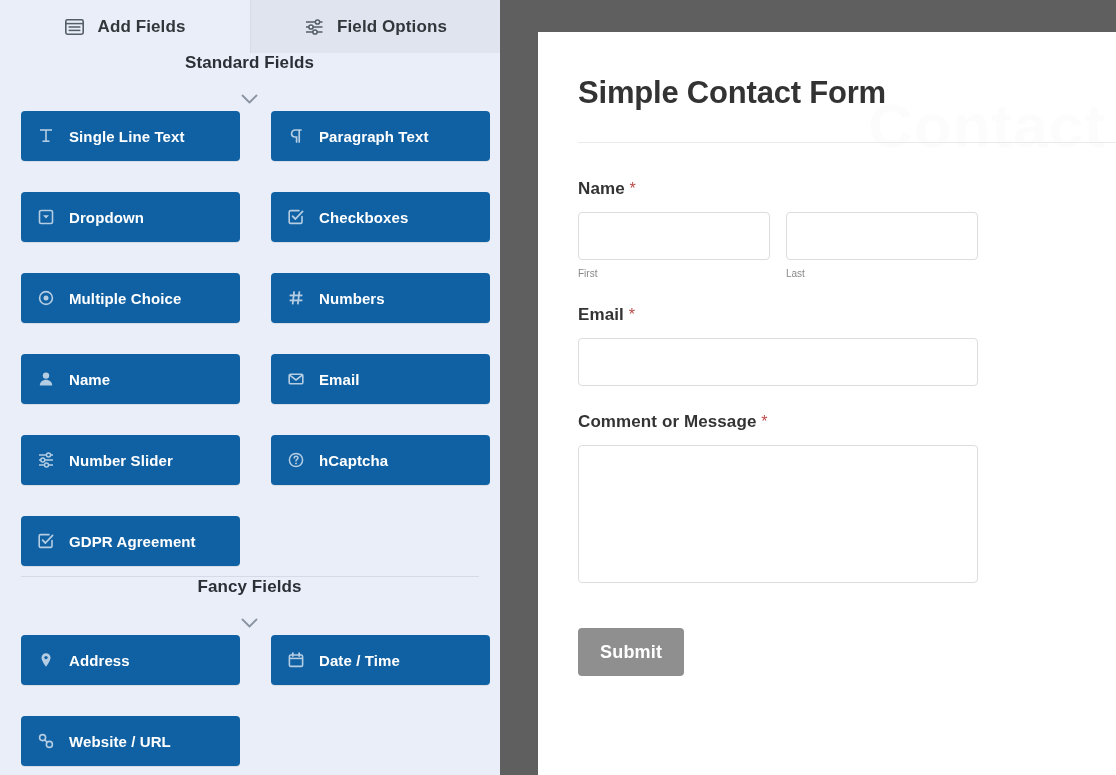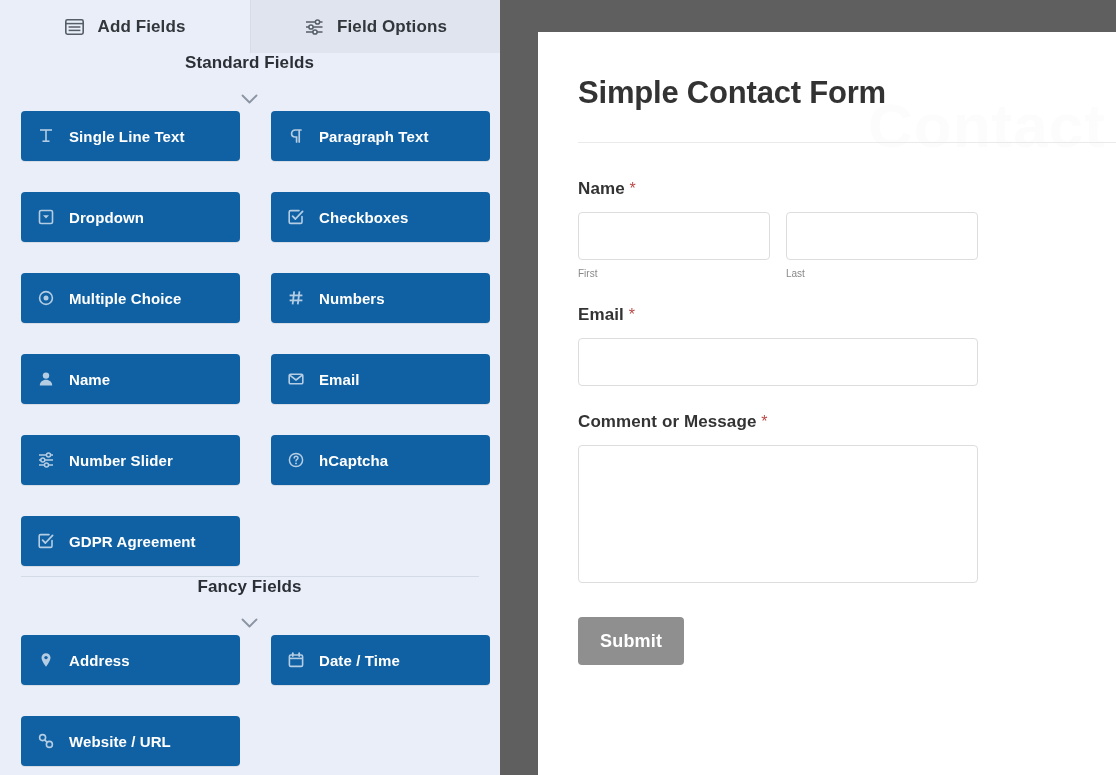--- a/index.html
+++ b/index.html
@@ -228,21 +228,21 @@
     border-radius: 4px;
     background: #ffffff;
     font-family: "Liberation Sans", sans-serif;
     font-size: 15px;
     color: #333;
     padding: 10px 12px;
     resize: none;
     outline: none;
   }
   .submit-btn {
-    margin-top: 8px;
+    margin-top: 19px;
     height: 48px;
     padding: 0 22px;
     background: #8f8f8f;
     border: none;
     border-radius: 4px;
     color: #ffffff;
     font-family: "Liberation Sans", sans-serif;
     font-size: 18px;
     font-weight: bold;
     letter-spacing: 0.2px;

